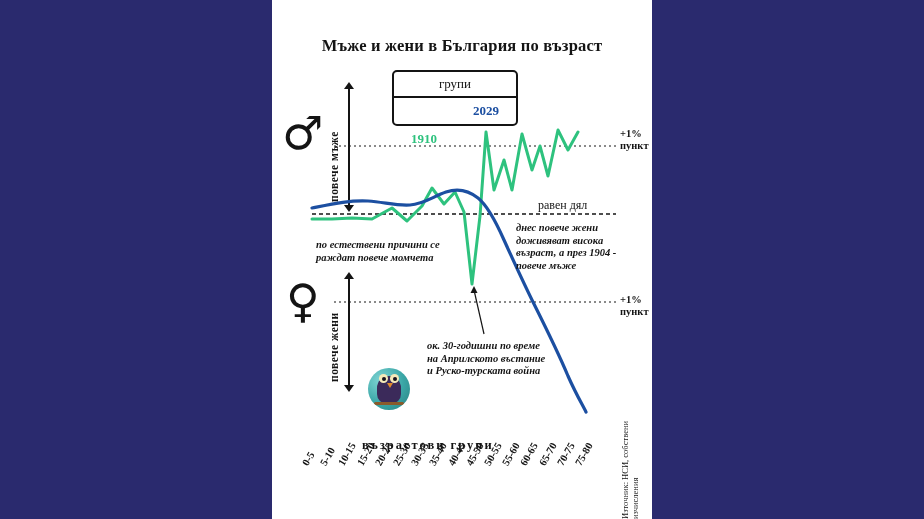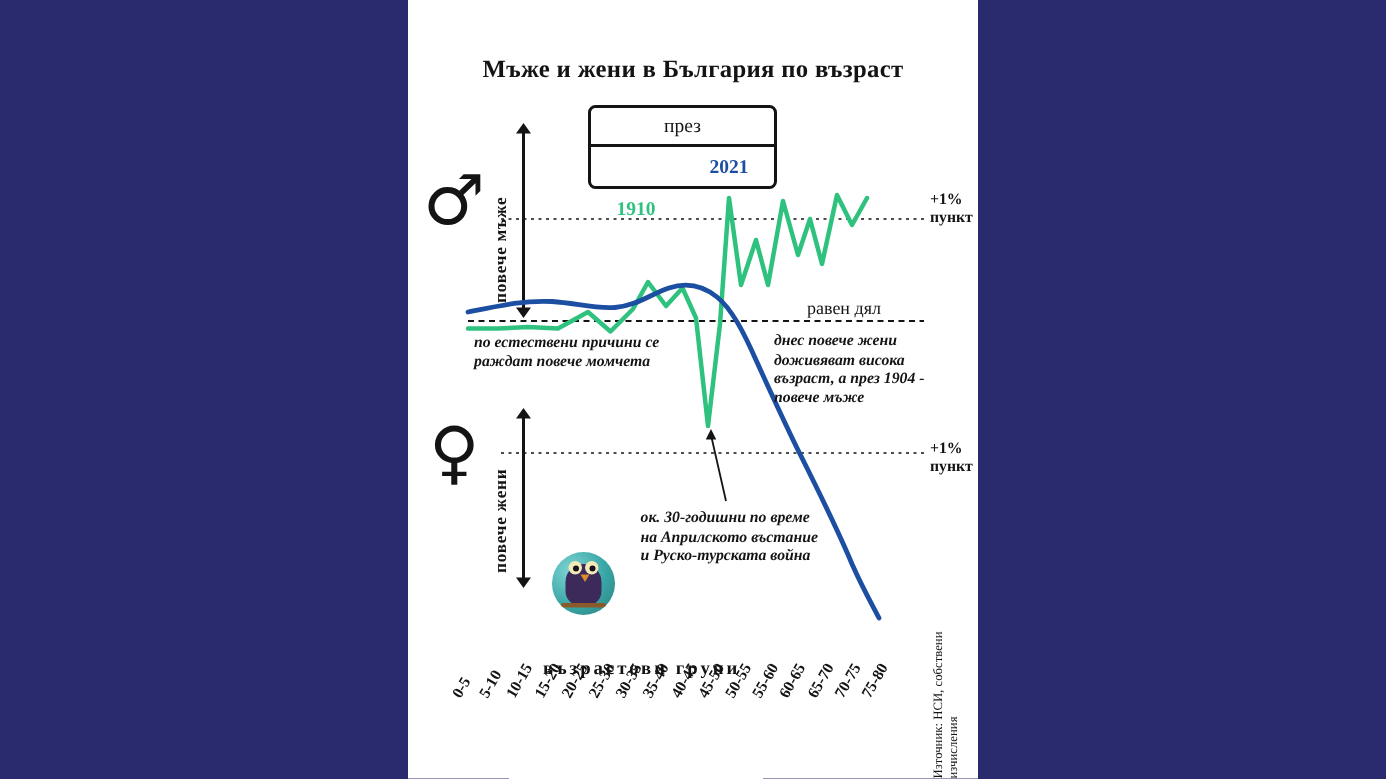--- a/index.html
+++ b/index.html
@@ -75,21 +75,21 @@
   .note-bottom{left:348px;top:294px;}
 
   .equal-label{
     position:absolute;left:266px;top:198px;font-size:12px;font-weight:normal;
     color:#141414;font-family:"Liberation Serif", serif;
   }
   .ann{
     position:absolute;font-size:10.5px;color:#141414;font-style:italic;
     font-family:"Liberation Serif", serif;line-height:12.5px;font-weight:bold;
   }
-  .ann-left{left:44px;top:223px;width:150px;}
+  .ann-left{left:44px;top:239px;width:150px;}
   .ann-right{left:244px;top:222px;width:112px;}
   .ann-bottom{left:155px;top:340px;width:120px;}
 
   .xaxis-title{
     position:absolute;left:90px;top:438px;font-size:12.5px;font-weight:bold;
     color:#141414;letter-spacing:2px;font-family:"Liberation Serif", serif;
   }
   .tick{
     position:absolute;font-size:10.5px;color:#141414;font-weight:bold;
     font-family:"Liberation Serif", serif;
@@ -127,24 +127,24 @@
   svg{position:absolute;left:0;top:0;}
 </style>
 </head>
 <body>
 
 <div id="canvas">
 
   <div class="title">Мъже и жени в България по възраст</div>
 
   <div class="legend-box">
-    <div class="legend-top">през</div>
+    <div class="legend-top">групи</div>
     <div class="legend-bottom">
       <div class="legend-cell left">1910</div>
-      <div class="legend-cell right">2021</div>
+      <div class="legend-cell right">2029</div>
     </div>
   </div>
 
   <div class="sym sym-male">♂</div>
   <div class="sym sym-female">♀</div>
 
   <div class="vlabel vlabel-male">повече мъже</div>
   <div class="vlabel vlabel-female">повече жени</div>
   <div class="arrow arrow-male"></div>
   <div class="arrow arrow-female"></div>

